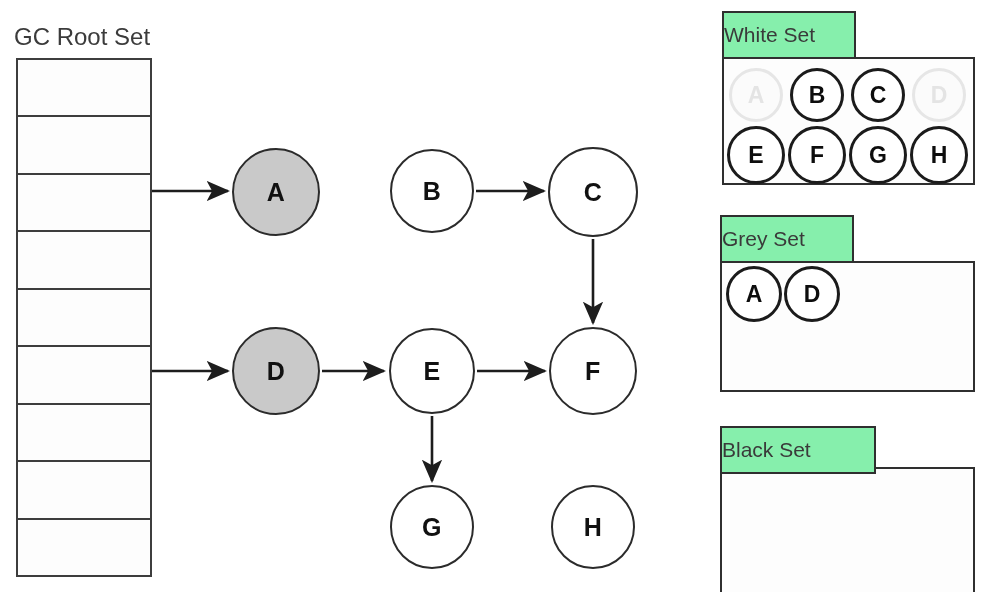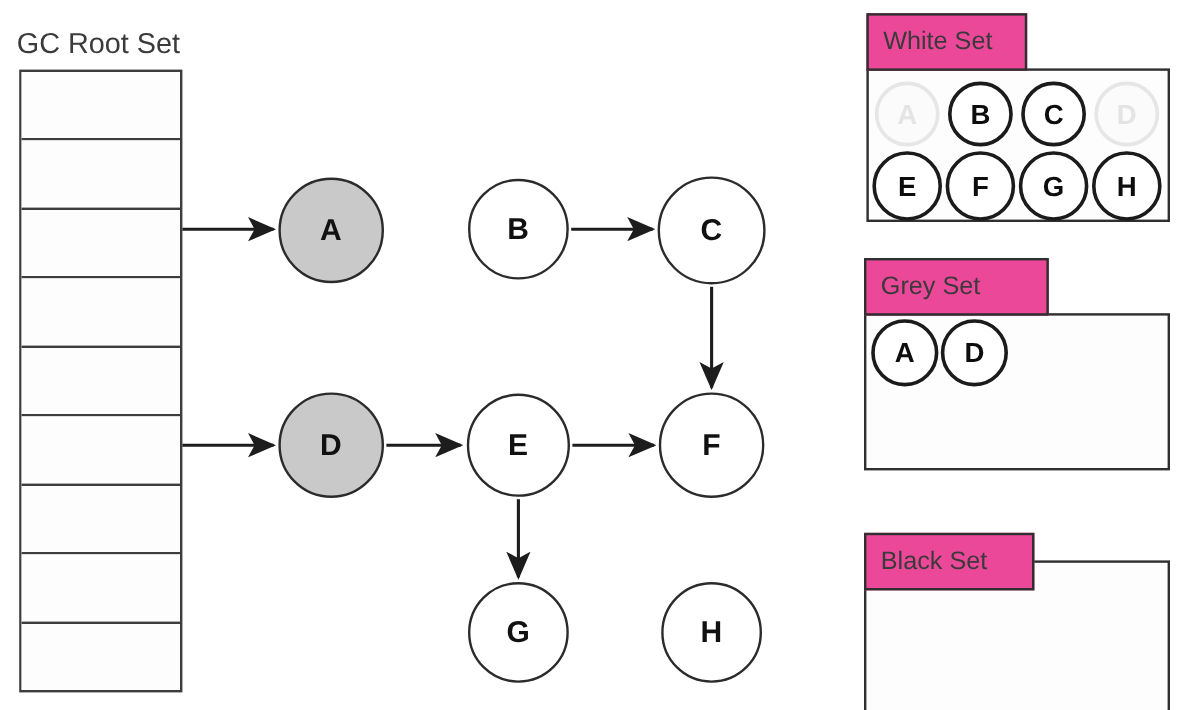--- a/index.html
+++ b/index.html
@@ -79,24 +79,23 @@
     letter-spacing: 0.5px;
   }
   .node.grey { background: #c9c9c9; }
 
   
   .set-panel { position: absolute; }
   .set-tab {
     position: absolute;
     box-sizing: border-box;
     border: 2.6px solid #2f2f2f;
-    background: #ec4899;
+    background: #86efac;
     display: flex;
     align-items: center;
-    padding-left: 12px;
     z-index: 2;
   }
   .set-tab-label {
     font-size: 21px;
     line-height: 24px;
     color: #3a3a3a;
     white-space: nowrap;
   }
   .set-body {
     position: absolute;
@@ -193,29 +192,29 @@
       <div class="set-node faded" style="left:188px; top:9px; width:54px; height:54px;">D</div>
 
       <div class="set-node" style="left:3px; top:67px; width:58px; height:58px;">E</div>
       <div class="set-node" style="left:64px; top:67px; width:58px; height:58px;">F</div>
       <div class="set-node" style="left:125px; top:67px; width:58px; height:58px;">G</div>
       <div class="set-node" style="left:186px; top:67px; width:58px; height:58px;">H</div>
     </div>
   </div>
 
   <div class="set-panel">
-    <div class="set-tab" style="left:720px; top:215px; width:154px; height:48px;">
+    <div class="set-tab" style="left:720px; top:215px; width:134px; height:48px;">
       <span class="set-tab-label">Grey Set</span>
     </div>
     <div class="set-body" style="left:720px; top:261px; width:255px; height:131px;">
       <div class="set-node" style="left:4px; top:3px; width:56px; height:56px;">A</div>
       <div class="set-node" style="left:62px; top:3px; width:56px; height:56px;">D</div>
     </div>
   </div>
 
   <div class="set-panel">
-    <div class="set-tab" style="left:720px; top:444px; width:142px; height:48px;text-align:right;">
+    <div class="set-tab" style="left:720px; top:426px; width:156px; height:48px;text-align:right;">
       <span class="set-tab-label">Black Set</span>
     </div>
     <div class="set-body" style="left:720px; top:467px; width:255px; height:131px;"></div>
   </div>
 
 </div>
 
 </body></html>

